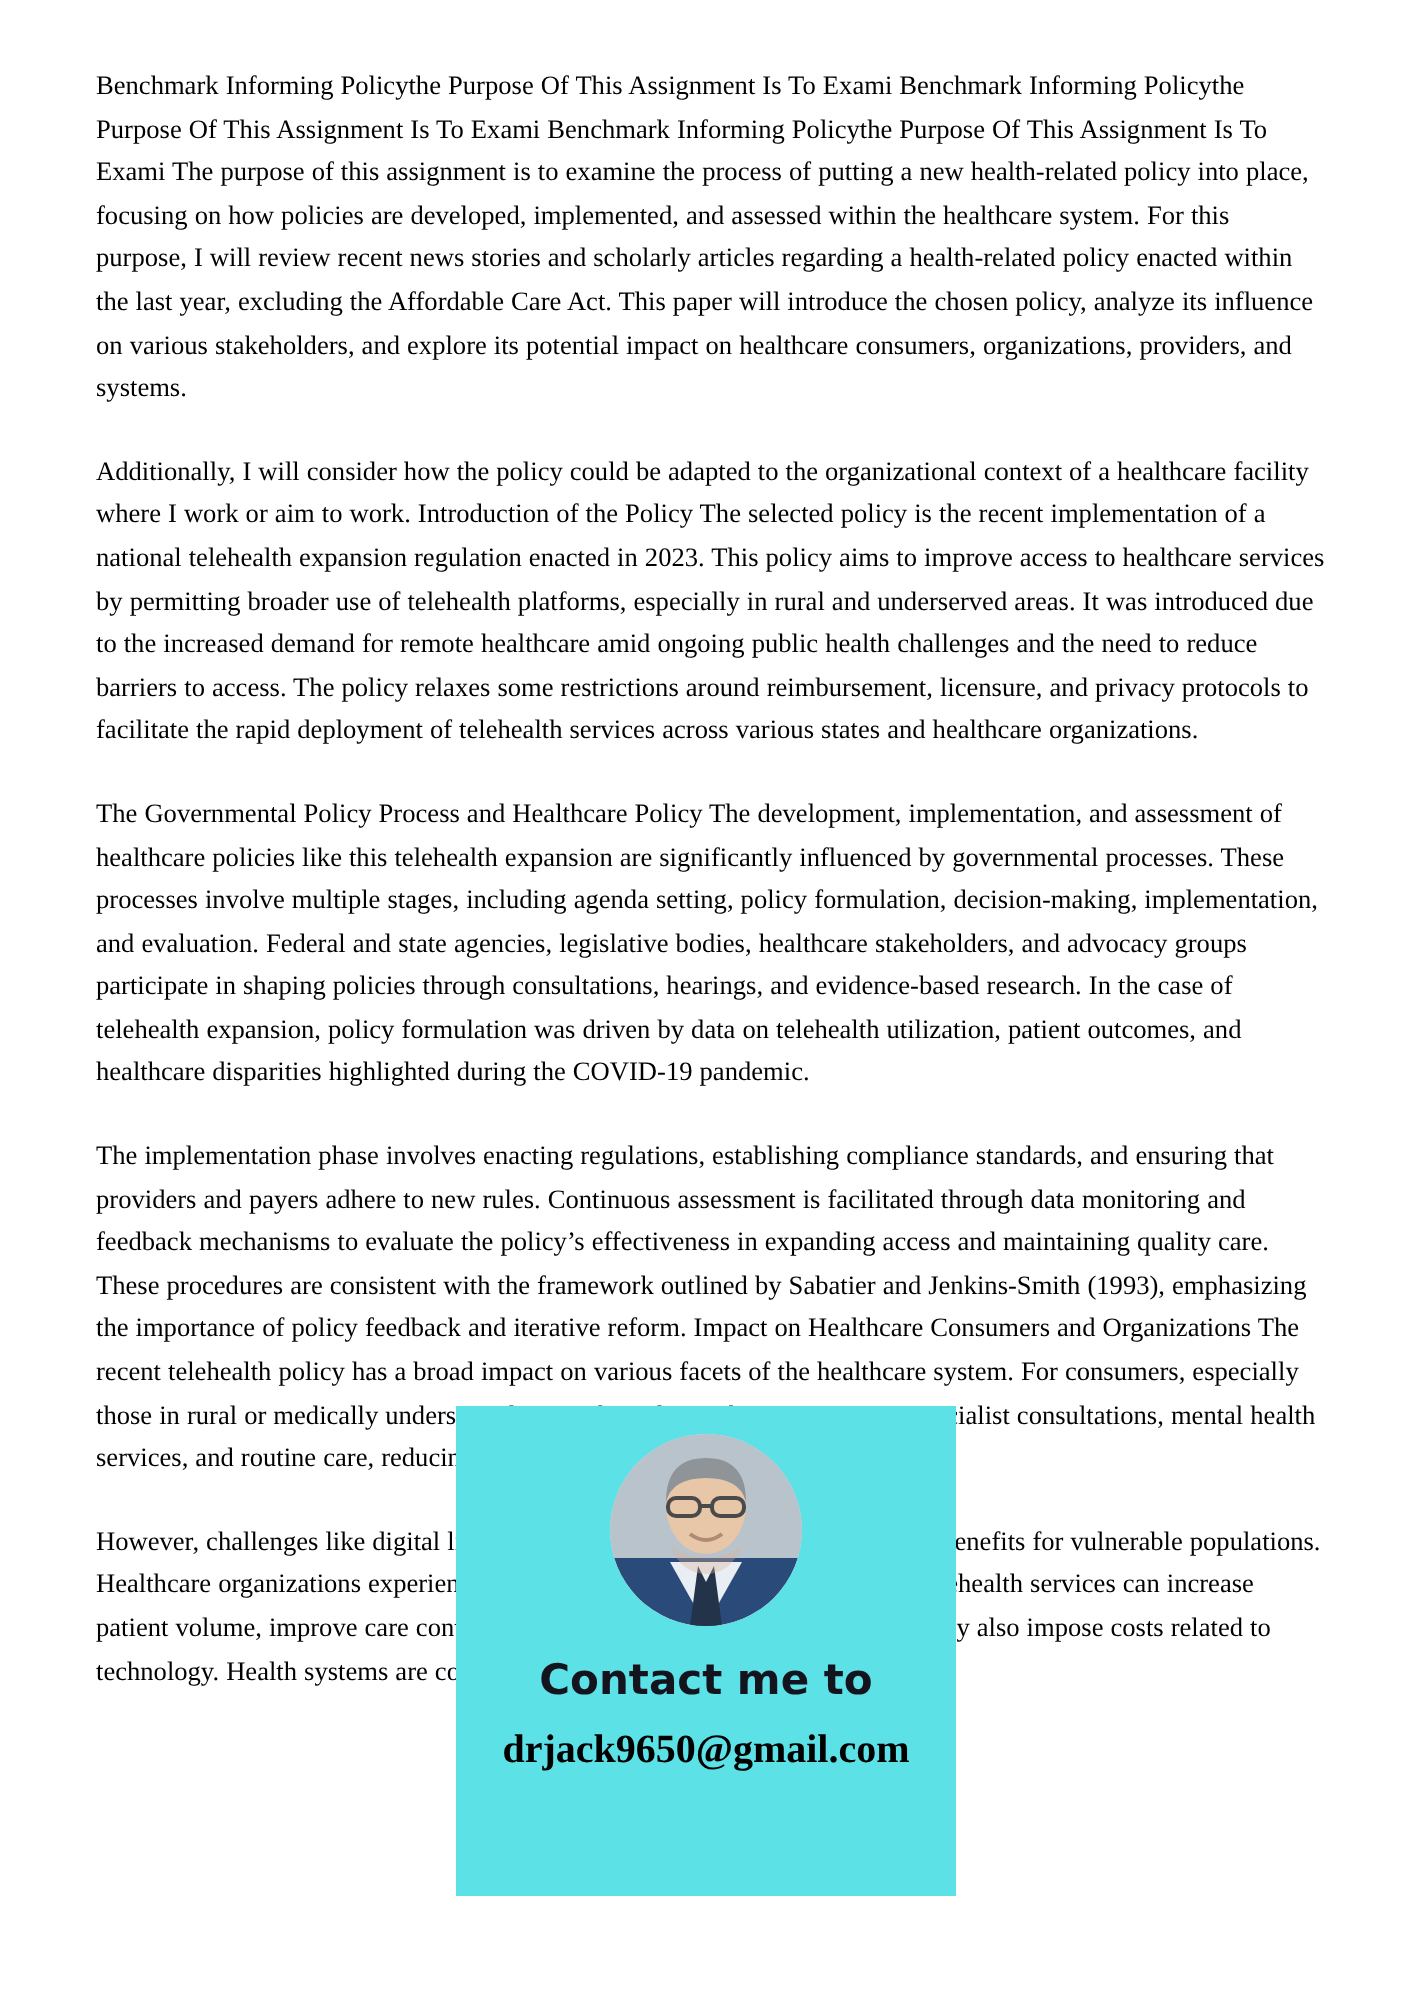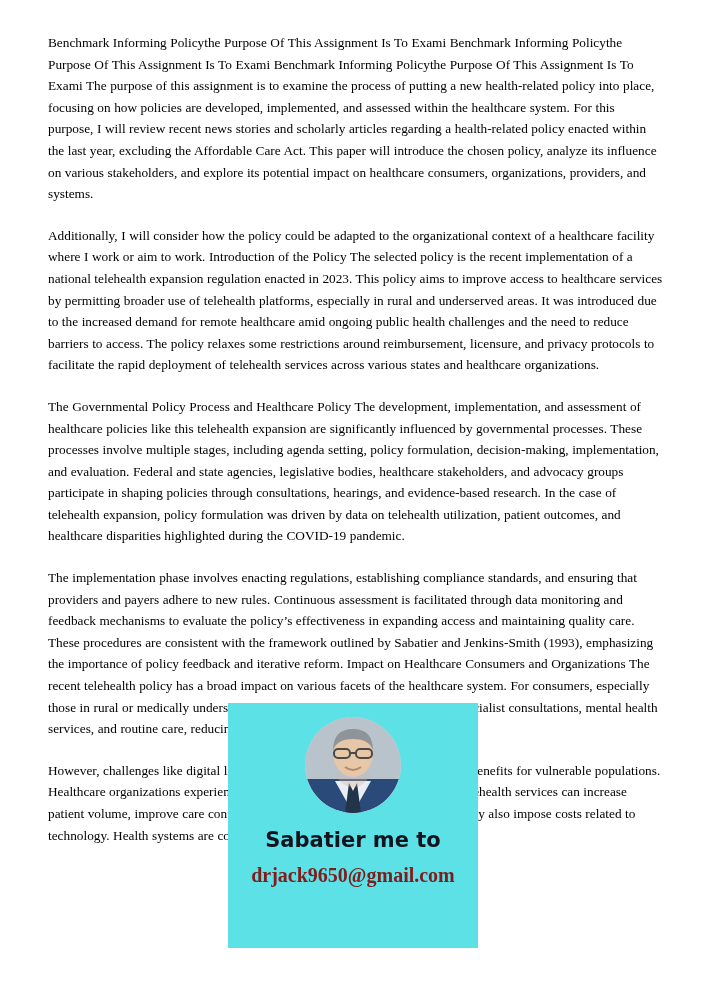--- a/index.html
+++ b/index.html
@@ -69,21 +69,21 @@
     color: #14141e;
     text-align: center;
     margin: 0;
   }
   .overlay-line.first { margin-top: 14px; }
   .overlay-email {
     font-family: "Liberation Serif", serif;
     font-weight: bold;
     font-size: 20px;
     line-height: 24px;
-    color: #7f1d1d;
+    color: #000000;
     text-align: right;
     margin-top: 10px;
   }
 </style>
 </head>
 <body>
 
 <div id="page">
 
   <div class="doc-body">
@@ -110,17 +110,17 @@
           <ellipse cx="48" cy="36" rx="20" ry="24" fill="#e8c6a8"></ellipse>
           <path d="M28 34 q0 -22 20 -22 q20 0 20 22 q-3 -12 -20 -12 q-17 0 -20 12 Z" fill="#8f9499"></path>
           <rect x="29" y="32" width="16" height="9" rx="4" fill="none" stroke="#4a4a4a" stroke-width="2"></rect>
           <rect x="51" y="32" width="16" height="9" rx="4" fill="none" stroke="#4a4a4a" stroke-width="2"></rect>
           <line x1="45" y1="36" x2="51" y2="36" stroke="#4a4a4a" stroke-width="2"></line>
           <path d="M40 50 q8 6 16 0" fill="none" stroke="#b08a72" stroke-width="2"></path>
           <path d="M30 56 q18 12 36 0 q-6 14 -18 14 q-12 0 -18 -14 Z" fill="#d9b396" opacity="0.35"></path>
         </g>
       </svg>
     </div>
-    <div class="overlay-line first">Sabatier me to</div>
+    <div class="overlay-line first">Contact me to</div>
     <div class="overlay-email">drjack9650@gmail.com</div>
   </div>
 
 </div>
 
 </body></html>

